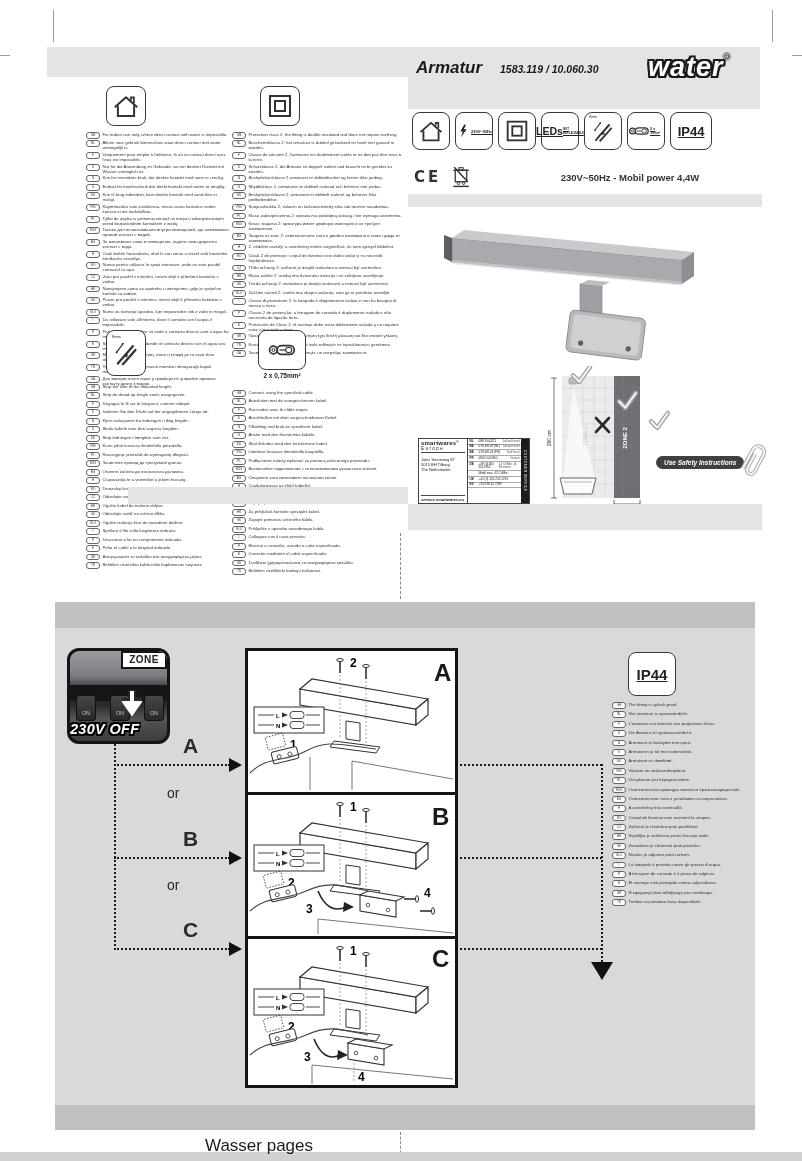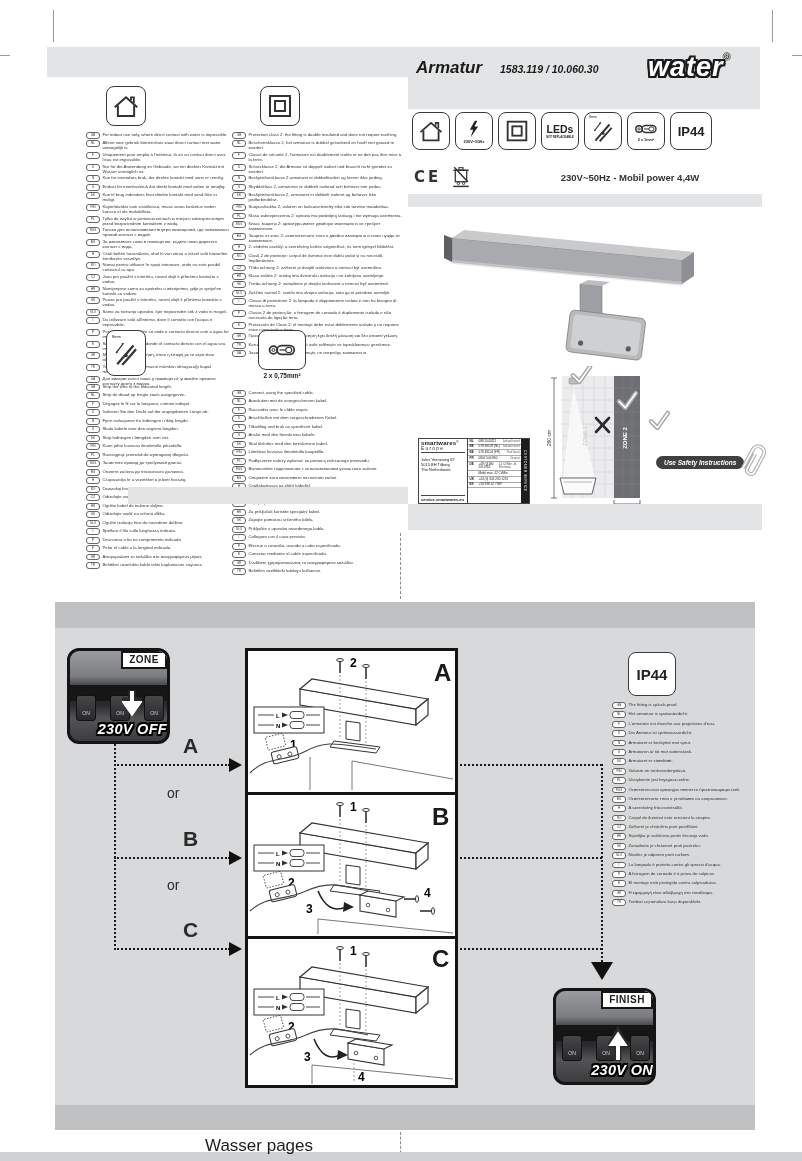--- a/index.html
+++ b/index.html
@@ -1,35 +1,35 @@
 <!DOCTYPE html>
 <html><head>
 <meta charset="utf-8">
 <style>
   html,body{margin:0;padding:0;background:#fff;}
   body{font-family:"Liberation Sans",sans-serif;color:#222;}
   .page{position:relative;width:802px;height:1161px;background:#fff;overflow:hidden;}
   .abs{position:absolute;}
   .gray{background:#e3e4e5;}
   
-  .ibox{border:1.6px solid #3a3a3a;border-radius:8px;background:#fff;display:flex;align-items:center;justify-content:center;flex-direction:column;box-sizing:border-box;}
+  .ibox{border:1.6px solid #3a3a3a;border-radius:8px;background:#fff;display:flex;align-items:center;justify-content:center;flex-direction:row;box-sizing:border-box;text-decoration:underline;}
   
   .mlist{display:flex;flex-direction:column;}
   .lrow{display:flex;gap:2.5px;margin-bottom:1.7px;align-items:flex-start;}
   .lcode{flex:0 0 12px;border:0.5px solid #666;border-radius:3px;font-size:3.1px;line-height:4.6px;height:4.8px;text-align:center;color:#333;background:#fff;}
   .ltext{font-size:4.3px;line-height:1.16;color:#333;}
   
   .brandlogo{font-style:italic;font-weight:bold;letter-spacing:1px;color:#fff;font-size:27px;
     text-shadow:-2px 0 #1a1a1a,2px 0 #1a1a1a,0 -2px #1a1a1a,0 2px #1a1a1a,-2px -2px #1a1a1a,2px 2px #1a1a1a,-2px 2px #1a1a1a,2px -2px #1a1a1a;}
   
   .panel{background:#d8d9da;}
   .bar{background:#bfc0c2;}
   .photo{border:3px solid #141414;border-radius:12px;background:linear-gradient(180deg,#9a9b9e 0%,#7c7d80 28%,#232325 45%,#2b2b2e 60%,#545457 75%,#3c3c3f 100%);box-sizing:border-box;overflow:hidden;position:absolute;}
   .photo .tag{position:absolute;top:0;right:0;background:#fff;border:2px solid #141414;font-weight:bold;font-size:10px;padding:0 6px;line-height:14px;letter-spacing:.5px;}
-  .photo .cap{position:absolute;bottom:4px;left:0;right:0;text-align:right;color:#fff;font-weight:bold;font-style:italic;font-size:14.5px;letter-spacing:.3px;
+  .photo .cap{position:absolute;bottom:4px;left:0;right:0;text-align:left;color:#fff;font-weight:bold;font-style:italic;font-size:14.5px;letter-spacing:.3px;
     text-shadow:-1.6px 0 #000,1.6px 0 #000,0 -1.6px #000,0 1.6px #000,-1.6px -1.6px #000,1.6px 1.6px #000,-1.6px 1.6px #000,1.6px -1.6px #000;}
   .toggle{position:absolute;width:18px;height:24px;background:linear-gradient(180deg,#47474a,#29292c);border-radius:3px;border:1px solid #111;color:#cfcfcf;font-size:5px;text-align:center;line-height:34px;}
   .dotline-h{border-top:2.4px dotted #1a1a1a;position:absolute;}
   .dotline-v{border-left:2.4px dotted #1a1a1a;position:absolute;}
   .arrowhead-r{width:0;height:0;border-top:7px solid transparent;border-bottom:7px solid transparent;border-left:13px solid #111;position:absolute;}
   .biglabel{font-weight:bold;font-size:21px;color:#2a2a2a;position:absolute;}
   .orlabel{font-size:14px;color:#2a2a2a;position:absolute;}
   .dbox{border:3px solid #141414;background:#fff;box-sizing:border-box;position:absolute;}
   .dashfold{border-left:1px dashed #8a8a8a;position:absolute;}
   .cropline{background:#9a9a9a;position:absolute;}
@@ -991,29 +991,17 @@
         <div class="lrow" style="margin-bottom:2.6px;">
           <span class="lcode">GR</span>
           <span class="ltext">Η εφαρμογή είναι αδιάβροχη στο πιτσίλισμα.</span>
         </div>
         <div class="lrow" style="margin-bottom:2.6px;">
           <span class="lcode">TR</span>
           <span class="ltext">Tertibat sıçramalara karşı dayanıklıdır.</span>
         </div>
       </div>
 
-    <div class="photo" style="left:498px;top:386px;width:103px;height:97px;">
-      <div style="position:absolute;left:0;top:34px;width:100%;height:16px;background:#161617;"></div>
-      <div class="toggle" style="left:6px;top:44px;">ON</div>
-      <div class="toggle" style="left:40px;top:44px;">ON</div>
-      <div class="toggle" style="left:74px;top:44px;">ON</div>
-      <svg class="abs" style="left:52px;top:36px;" width="20" height="36" viewBox="0 0 20 36">
-        <path d="M10,34 V14 M3,18 L10,6 L17,18 Z" stroke="#2a2a2a" stroke-width="7" fill="#2a2a2a"></path>
-        <path d="M10,33 V16 M4,17 L10,8 L16,17 Z" stroke="#fff" stroke-width="4" fill="#fff"></path>
-      </svg>
-      <div class="tag">FINISH</div>
-      <div class="cap">230V ON</div>
-    </div>
   </div>
 
   <div class="abs" style="left:205px;top:1136px;font-size:17px;color:#1c1c1c;">Wasser pages</div>
 
 </div>
 
 </body></html>

